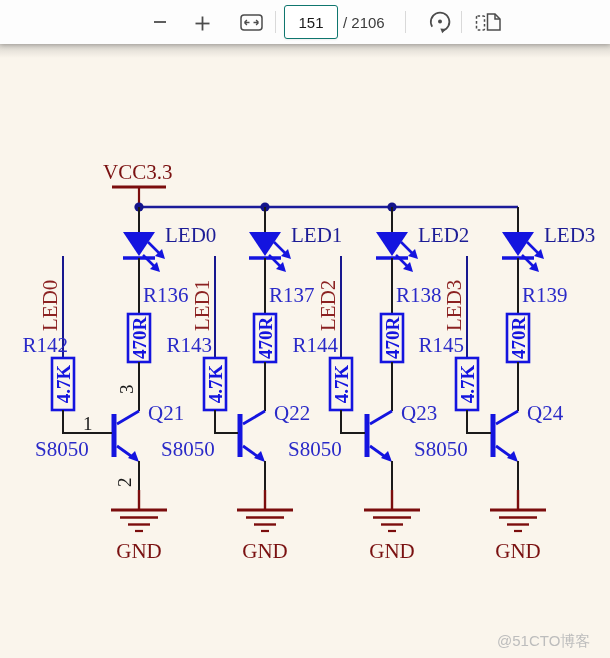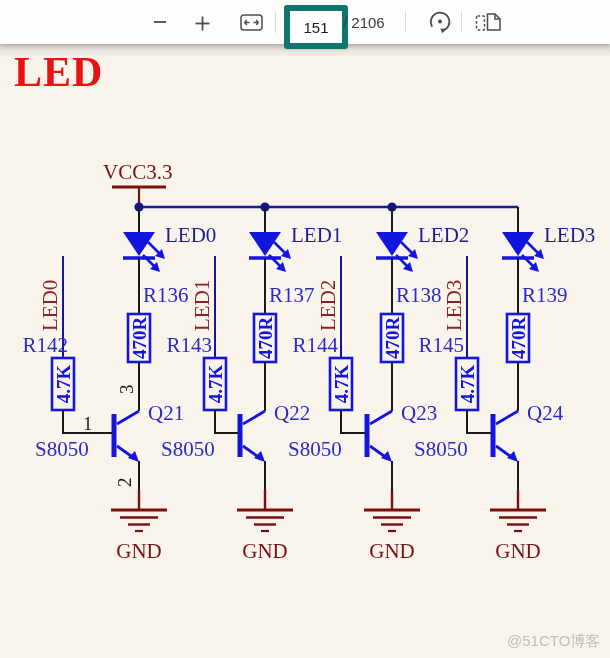--- a/index.html
+++ b/index.html
@@ -6,30 +6,30 @@
   body{width:610px;height:658px;overflow:hidden;position:relative;
        font-family:"Liberation Sans",sans-serif;background:#FAF5EC;}
   
   .page{position:absolute;left:0;top:44px;width:610px;height:614px;background:#FAF5EC;}
   .page-top-shadow{position:absolute;left:0;top:0;width:100%;height:14px;
        background:linear-gradient(rgba(60,60,60,.18),rgba(60,60,60,0));}
   .doc-title{position:absolute;left:14px;top:4px;font-family:"Liberation Serif",serif;
        font-weight:bold;font-size:42px;color:#E81212;letter-spacing:1px;}
   .caption{position:absolute;left:183px;top:580px;font-family:"Liberation Serif",serif;
        font-size:24px;color:#161616;white-space:nowrap;}
-  .watermark{position:absolute;left:497px;top:588px;font-size:15px;color:#BDBDBD;white-space:nowrap;margin-left:10px;}
+  .watermark{position:absolute;left:497px;top:588px;font-size:15px;color:#BDBDBD;white-space:nowrap;}
   svg.schematic{position:absolute;left:0;top:-44px;width:610px;height:658px;}
   
   .toolbar{position:absolute;left:0;top:0;width:610px;height:44px;background:#FDFDFD;
        box-shadow:0 1px 5px rgba(0,0,0,.28);z-index:5;}
   .tb-btn{position:absolute;background:none;border:none;padding:0;margin:0;cursor:pointer;
        display:flex;align-items:center;justify-content:center;}
   .tb-sep{position:absolute;width:1px;height:22px;top:11px;background:#D9D9D9;}
   .page-input{position:absolute;left:284px;top:5px;width:48px;height:30px;background:#fff;
-       border:6px solid #0f766e;border-radius:3px;text-align:center;font-size:15px;color:#1A1A1A;
+       border:1px solid #0f766e;border-radius:3px;text-align:center;font-size:15px;color:#1A1A1A;
        font-family:"Liberation Sans",sans-serif;box-shadow:0 1px 2px rgba(0,0,0,.06);}
   .page-total{position:absolute;left:343px;top:14px;font-size:15px;color:#3C3C3C;white-space:nowrap;}
   
   svg text{font-family:"Liberation Serif","DejaVu Serif",serif;}
   .t-ref{fill:#2A2AC8;font-size:21px;}
   .t-led{fill:#1D1D96;font-size:21px;}
   .t-val{fill:#1414DF;font-size:19px;font-weight:bold;}
   .t-net{fill:#8B2121;font-size:21px;}
   .t-pwr{fill:#7A1111;font-size:21px;}
   .t-pin{fill:#1A1A1A;font-size:19px;}
@@ -37,21 +37,20 @@
   .wire-net{stroke:#17178F;stroke-width:2;fill:none;}
   .bus{stroke:#1B1B99;stroke-width:2.6;fill:none;}
   .comp{stroke:#1414DF;fill:none;}
   .gndl{stroke:#7B0D0D;fill:none;}
 </style>
 </head>
 <body>
 
 <div class="page">
   <div class="page-top-shadow"></div>
-  <div class="doc-title">LED</div>
 
   <svg class="schematic" viewBox="0 0 610 658">
 
     <g>
       <text x="103" y="179" class="t-pwr">VCC3.3</text>
       <path d="M112,187 H166" class="gndl" stroke-width="3"></path>
       <path d="M139,188 V207" class="gndl" stroke-width="2.2"></path>
     </g>
 
     <path d="M139,207 H518" class="bus"></path>

